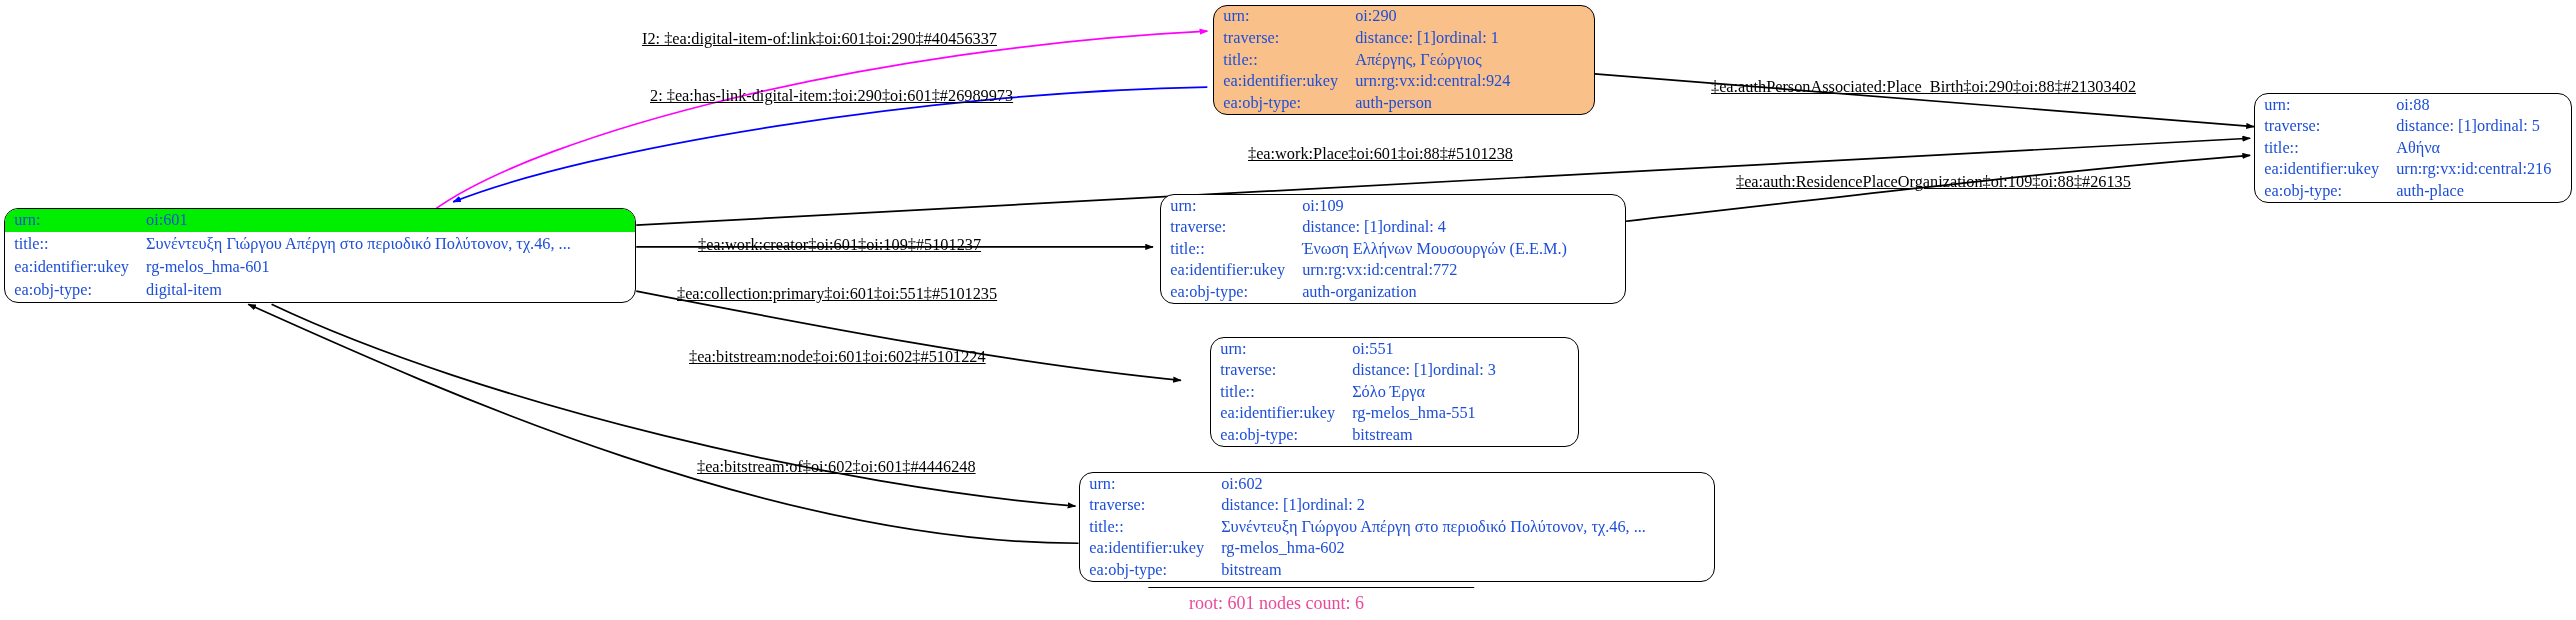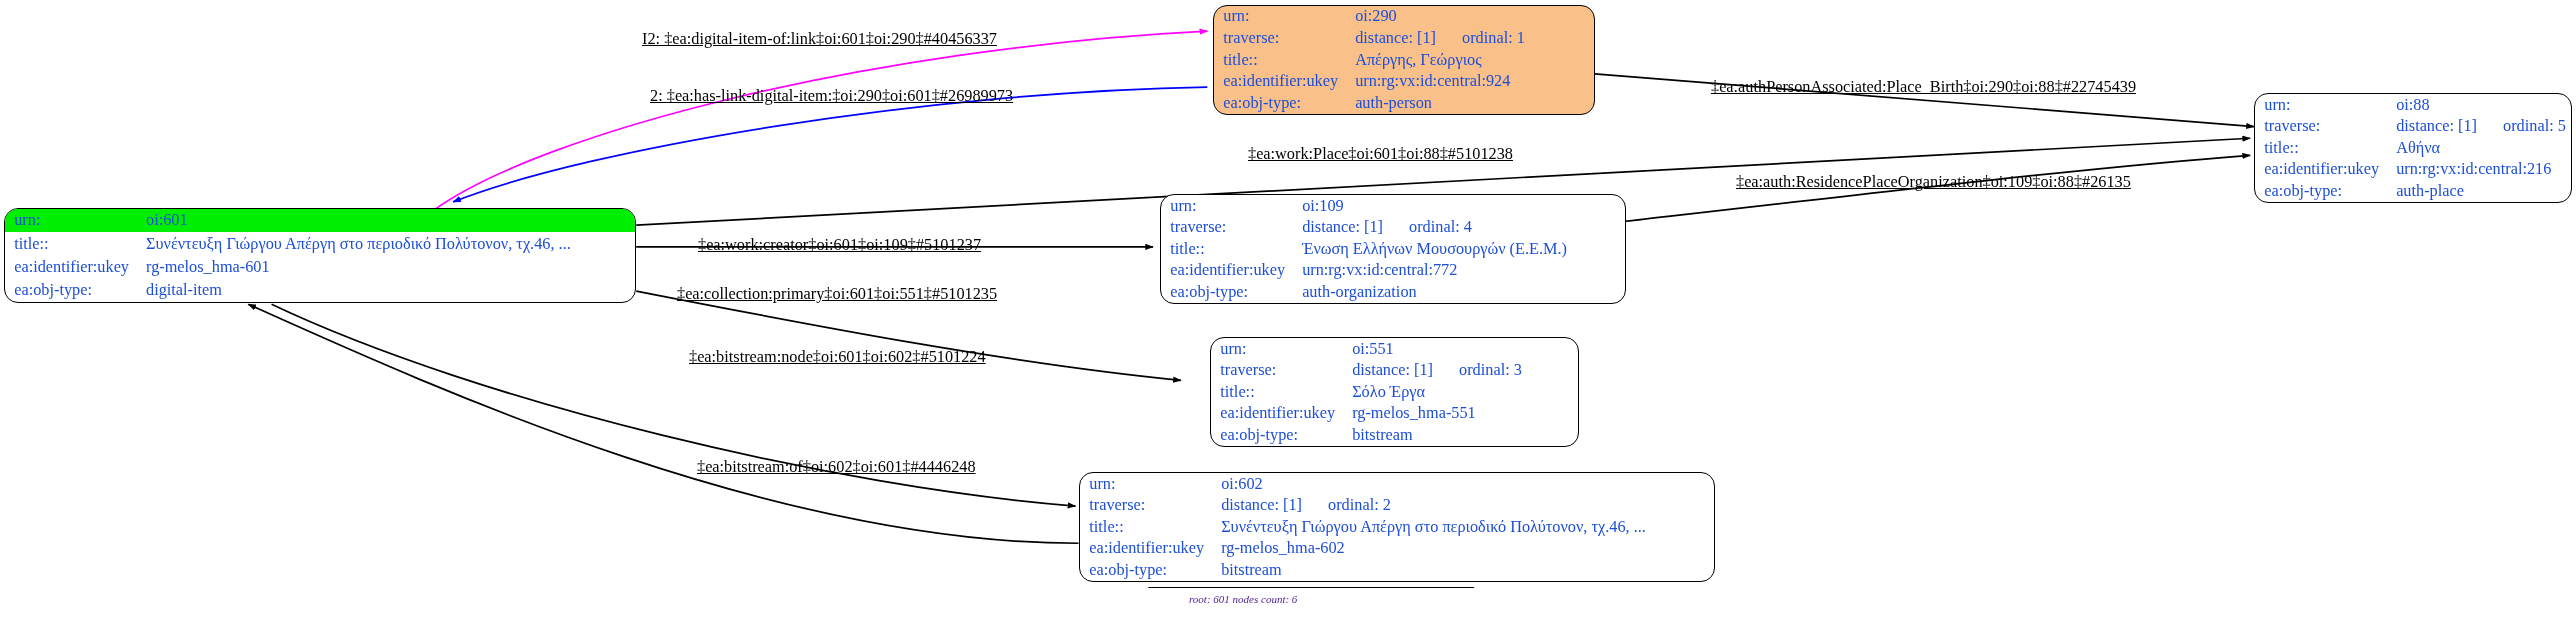--- a/index.html
+++ b/index.html
@@ -48,35 +48,34 @@
     padding-left: 9.3px !important;
     padding-right: 17px !important;
   }
   .cell-val {
     padding-right: 9.3px !important;
   }
   .hl-green {
     background: #00ee00;
   }
   .trav-dist { display: inline-block; }
-  .trav-ord { display: inline-block; padding-left: 26px; }
+  .trav-ord { display: inline-block; }
   .edge-label {
     position: absolute;
     font-size: 16.3px;
     color: #000000;
     white-space: nowrap;
     line-height: 1;
     text-decoration: underline;
   }
   .caption {
     position: absolute;
-    font-size: 11px;
-    color: #4c1d95;
+    font-size: 18px;
+    color: #ec4899;
     white-space: nowrap;
-    font-style: italic;
   }
 </style>
 </head>
 <body>
 
 <svg id="graph-canvas" viewBox="0 0 3320 800" xmlns="http://www.w3.org/2000/svg">
   <defs>
     <marker id="arrow-black" markerWidth="11" markerHeight="8" refX="10" refY="4" orient="auto" markerUnits="userSpaceOnUse">
       <path d="M0,0 L11,4 L0,8 z" fill="#000000"></path>
     </marker>
@@ -274,21 +273,21 @@
       <td class="cell-val">bitstream</td>
     </tr>
   </tbody>
     </table>
 </div>
 
 <div class="edge-label" style="left:642px; top:31px;">I2: ‡ea:digital-item-of:link‡oi:601‡oi:290‡#40456337</div>
 
 <div class="edge-label" style="left:650px; top:88px;">2: ‡ea:has-link-digital-item:‡oi:290‡oi:601‡#26989973</div>
 
-<div class="edge-label" style="left:1711px; top:79px;">‡ea:authPersonAssociated:Place_Birth‡oi:290‡oi:88‡#22745439</div>
+<div class="edge-label" style="left:1711px; top:79px;">‡ea:authPersonAssociated:Place_Birth‡oi:290‡oi:88‡#21303402</div>
 
 <div class="edge-label" style="left:1248px; top:146px;">‡ea:work:Place‡oi:601‡oi:88‡#5101238</div>
 
 <div class="edge-label" style="left:1736px; top:174px;">‡ea:auth:ResidencePlaceOrganization‡oi:109‡oi:88‡#26135</div>
 
 <div class="edge-label" style="left:698px; top:237px;">‡ea:work:creator‡oi:601‡oi:109‡#5101237</div>
 
 <div class="edge-label" style="left:677px; top:286px;">‡ea:collection:primary‡oi:601‡oi:551‡#5101235</div>
 
 <div class="edge-label" style="left:689px; top:349px;">‡ea:bitstream:node‡oi:601‡oi:602‡#5101224</div>

